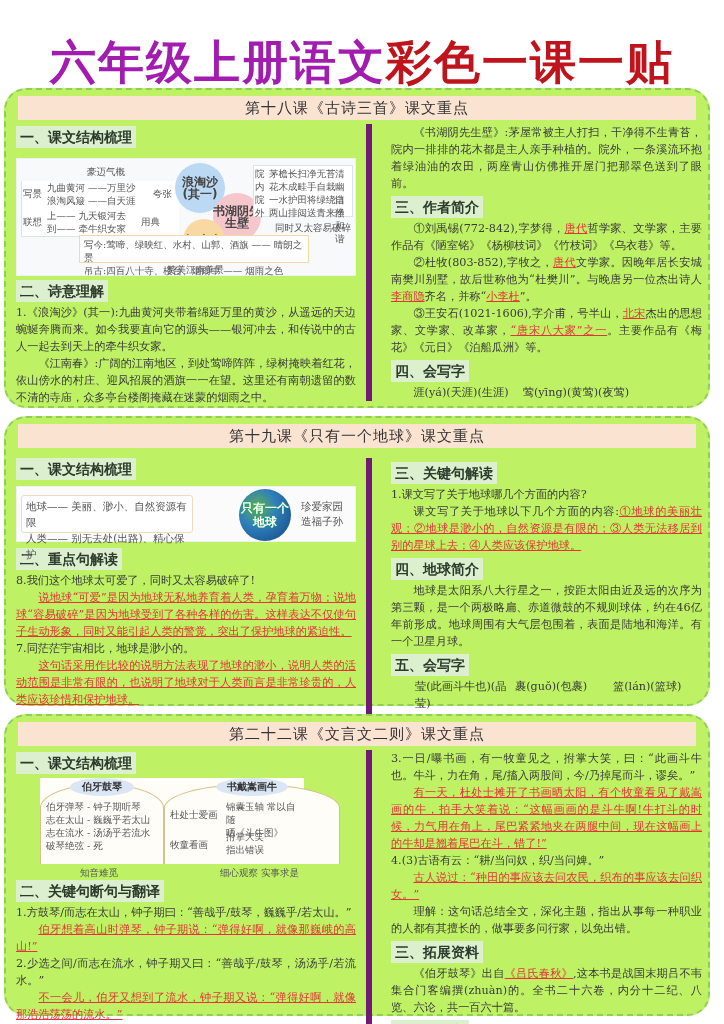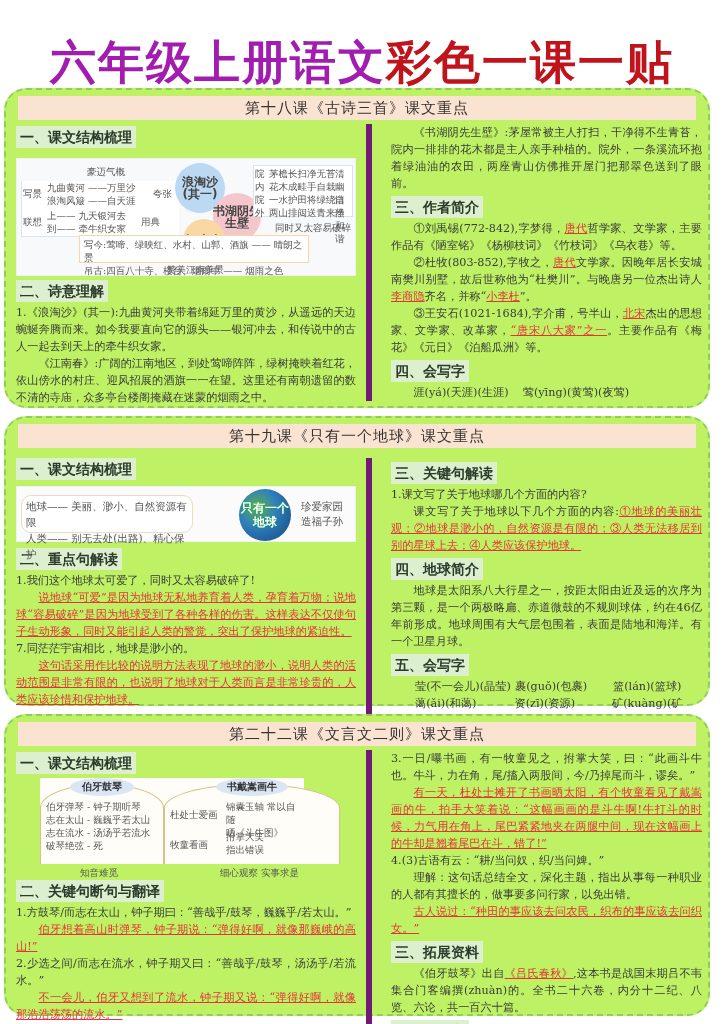--- a/index.html
+++ b/index.html
@@ -75,57 +75,57 @@
     </div>
     <div class="sec">二、诗意理解</div>
     <p>1.《浪淘沙》(其一):九曲黄河夹带着绵延万里的黄沙，从遥远的天边蜿蜒奔腾而来。如今我要直向它的源头——银河冲去，和传说中的古人一起去到天上的牵牛织女家。</p>
     <p class="ind">《江南春》:广阔的江南地区，到处莺啼阵阵，绿树掩映着红花，依山傍水的村庄、迎风招展的酒旗一一在望。这里还有南朝遗留的数不清的寺庙，众多亭台楼阁掩藏在迷蒙的烟雨之中。</p>
   </div>
   <div class="col right" style="top:34px">
     <p class="ind">《书湖阴先生壁》:茅屋常被主人打扫，干净得不生青苔，院内一排排的花木都是主人亲手种植的。院外，一条溪流环抱着绿油油的农田，两座青山仿佛推开屋门把那翠色送到了眼前。</p>
     <div class="sec">三、作者简介</div>
     <p class="ind"><span>①刘禹锡(772-842),字梦得，</span><span class="red-u">唐代</span><span>哲学家、文学家，主要作品有《陋室铭》《杨柳枝词》《竹枝词》《乌衣巷》等。</span></p>
     <p class="ind"><span>②杜牧(803-852),字牧之，</span><span class="red-u">唐代</span><span>文学家。因晚年居长安城南樊川别墅，故后世称他为“杜樊川”。与晚唐另一位杰出诗人</span><span class="red-u">李商隐</span><span>齐名，并称“</span><span class="red-u">小李杜</span><span>”。</span></p>
-    <p class="ind"><span>③王安石(1021-1684),字介甫，号半山，</span><span class="red-u">北宋</span><span>杰出的思想家、文学家、改革家，</span><span class="red-u">“唐宋八大家”之一</span><span>。主要作品有《梅花》《元日》《泊船瓜洲》等。</span></p>
+    <p class="ind"><span>③王安石(1021-1606),字介甫，号半山，</span><span class="red-u">北宋</span><span>杰出的思想家、文学家、改革家，</span><span class="red-u">“唐宋八大家”之一</span><span>。主要作品有《梅花》《元日》《泊船瓜洲》等。</span></p>
     <div class="sec">四、会写字</div>
     <p class="ind" style="white-space:pre">涯(yá)(天涯)(生涯)    莺(yīng)(黄莺)(夜莺)</p>
   </div>
 </div>
 
 <div class="card" style="top:416px;height:290px">
   <div class="card-head">第十九课《只有一个地球》课文重点</div>
   <div class="col left" style="top:36px">
     <div class="sec">一、课文结构梳理</div>
     <div class="diagram" style="height:56px;margin:4px 0 2px;background:#fbfbfb">
-      <div class="box" style="left:4px;top:8px;width:172px;height:38px;border-color:#ecdcc0;border-radius:10px">
+      <div class="box" style="left:4px;top:8px;width:172px;height:38px;border-color:#ecdcc0;border-radius:3px">
         <div style="font-size:10.5px;line-height:16px">地球—— 美丽、渺小、自然资源有限</div>
         <div style="font-size:10.5px;line-height:16px">人类—— 别无去处(出路)、精心保护</div>
       </div>
       <div class="globe" style="left:222px;top:2px;width:52px;height:52px">只有一个地球</div>
       <div style="position:absolute;left:284px;top:12px;font-size:10.5px;line-height:15px">
           <div>珍爱家园</div>
           <div>造福子孙</div>
         </div>
     </div>
     <div class="sec">二、重点句解读</div>
-    <p>1.我们这个地球太可爱了，同时又太容易破碎了!</p>
+    <p>8.我们这个地球太可爱了，同时又太容易破碎了!</p>
     <p class="ind red-u">说地球“可爱”是因为地球无私地养育着人类，孕育着万物；说地球“容易破碎”是因为地球受到了各种各样的伤害。这样表达不仅使句子生动形象，同时又能引起人类的警觉，突出了保护地球的紧迫性。</p>
     <p>7.同茫茫宇宙相比，地球是渺小的。</p>
     <p class="ind red-u">这句话采用作比较的说明方法表现了地球的渺小，说明人类的活动范围是非常有限的，也说明了地球对于人类而言是非常珍贵的，人类应该珍惜和保护地球。</p>
   </div>
   <div class="col right" style="top:40px">
     <div class="sec">三、关键句解读</div>
     <p>1.课文写了关于地球哪几个方面的内容?</p>
     <p class="ind"><span>课文写了关于地球以下几个方面的内容:</span><span class="red-u">①地球的美丽壮观；②地球是渺小的，自然资源是有限的；③人类无法移居到别的星球上去；④人类应该保护地球。</span></p>
     <div class="sec">四、地球简介</div>
     <p class="ind">地球是太阳系八大行星之一，按距太阳由近及远的次序为第三颗，是一个两极略扁、赤道微鼓的不规则球体，约在46亿年前形成。地球周围有大气层包围着，表面是陆地和海洋。有一个卫星月球。</p>
     <div class="sec">五、会写字</div>
     <div style="padding-left:24px">
       <div style="display:flex">
-          <span style="width:100px">莹(不一会儿)(晶莹)</span>
+          <span style="width:100px">莹(此画斗牛也)(晶莹)</span>
           <span style="width:98px">裹(guǒ)(包裹)</span>
           <span>篮(lán)(篮球)</span>
         </div>
       <div style="display:flex">
           <span style="width:100px">蔼(ǎi)(和蔼)</span>
           <span style="width:98px">资(zī)(资源)</span>
           <span>矿(kuàng)(矿产))</span>
         </div>
       <div style="display:flex">
           <span style="width:100px">慷(kāng)(慷慨)</span>
@@ -172,20 +172,20 @@
     <div class="sec" style="margin-top:14px">二、关键句断句与翻译</div>
     <p>1.方鼓琴/而志在太山，钟子期曰：“善哉乎/鼓琴，巍巍乎/若太山。”</p>
     <p class="ind red-u">伯牙想着高山时弹琴，钟子期说：“弹得好啊，就像那巍峨的高山!”</p>
     <p>2.少选之间/而志在流水，钟子期又曰：“善哉乎/鼓琴，汤汤乎/若流水。”</p>
     <p class="ind red-u">不一会儿，伯牙又想到了流水，钟子期又说：“弹得好啊，就像那浩浩荡荡的流水。”</p>
   </div>
   <div class="col right" style="top:34px">
     <p>3.一日/曝书画，有一牧童见之，拊掌大笑，曰：“此画斗牛也。牛斗，力在角，尾/搐入两股间，今/乃掉尾而斗，谬矣。”</p>
     <p class="ind red-u">有一天，杜处士摊开了书画晒太阳，有个牧童看见了戴嵩画的牛，拍手大笑着说：“这幅画画的是斗牛啊!牛打斗的时候，力气用在角上，尾巴紧紧地夹在两腿中间，现在这幅画上的牛却是翘着尾巴在斗，错了!”</p>
     <p>4.(3)古语有云：“耕/当问奴，织/当问婢。”</p>
+    <p class="ind red-u">古人说过：“种田的事应该去问农民，织布的事应该去问织女。”</p>
     <p class="ind">理解：这句话总结全文，深化主题，指出从事每一种职业的人都有其擅长的，做事要多问行家，以免出错。</p>
-    <p class="ind red-u">古人说过：“种田的事应该去问农民，织布的事应该去问织女。”</p>
     <div class="sec">三、拓展资料</div>
     <p class="ind"><span>《伯牙鼓琴》出自</span><span class="red-u">《吕氏春秋》</span><span>,这本书是战国末期吕不韦集合门客编撰(zhuàn)的。全书二十六卷，内分十二纪、八览、六论，共一百六十篇。</span></p>
     <div class="sec">四、会写字</div>
     
   </div>
 </div>
 
 </body></html>

